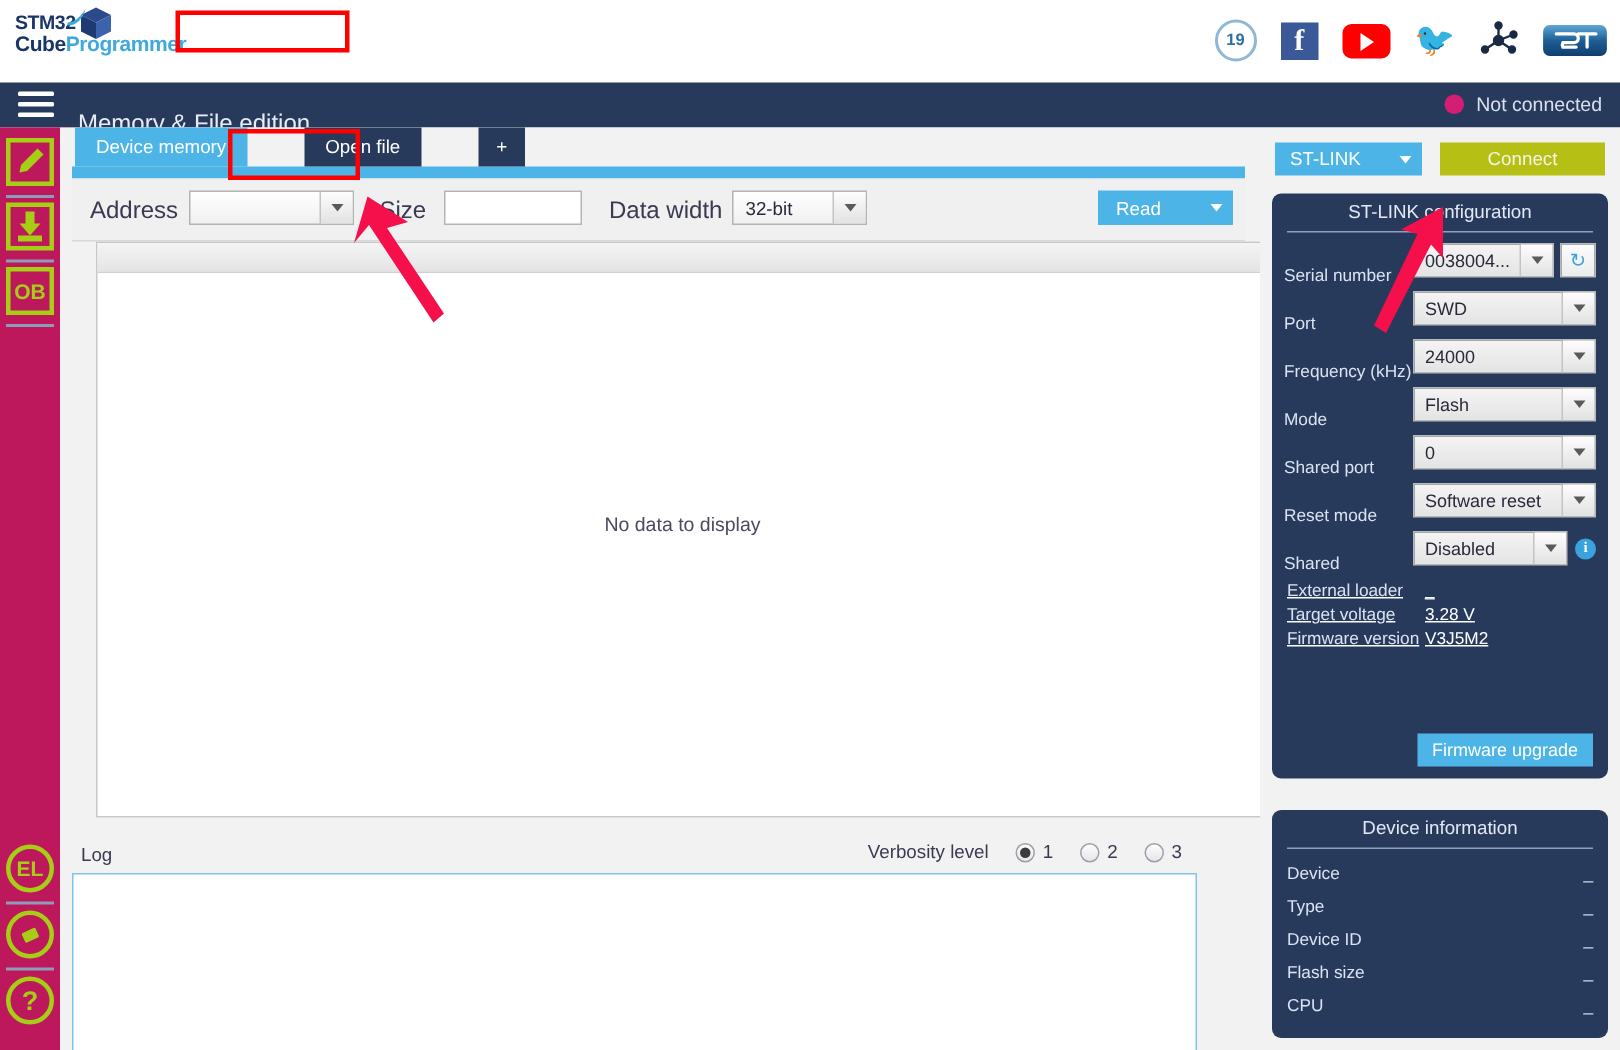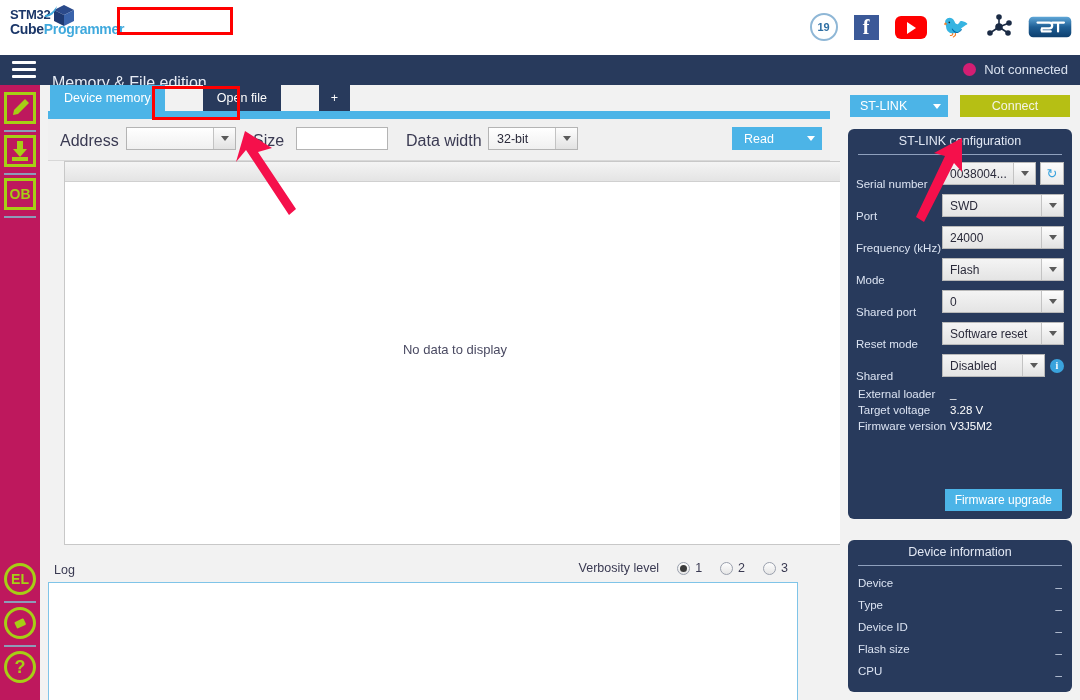--- a/index.html
+++ b/index.html
@@ -206,21 +206,21 @@
     background: linear-gradient(#fcfcfc,#ececec); border: 1px solid #b9b9b9;
     display:flex; align-items:center; justify-content:center;
     color:#3aa3dd; font-size: 13px; cursor:pointer;
   }
   .info-i {
     width: 14px; height: 14px; border-radius: 50%; background: #3aa3dd;
     color: #fff; font-size: 10px; font-weight:bold; margin-left: 5px;
     display:flex; align-items:center; justify-content:center;
     font-family: "Liberation Serif", serif;
   }
-  .inforow { display:flex; margin: 0 10px 4px; font-size: 11.5px; }
+  .inforow { display:flex; margin: 0 10px 4px; font-size: 11.5px; text-decoration: underline; }
   .inforow .k { flex: 0 0 92px; color:#dbe3f2; }
   .inforow .v { color:#ffffff; }
   .btn-fw {
     position:absolute; right: 10px; bottom: 8px; height: 22px; padding: 0 10px;
     background: #4cb4e7; color:#fff; font-size: 12px;
     display:flex; align-items:center; cursor:pointer;
   }
   .devrow { display:flex; justify-content:space-between; margin: 0 10px; height: 22px;
             align-items:center; font-size: 11.5px; }
   .devrow .k { color:#dbe3f2; }

